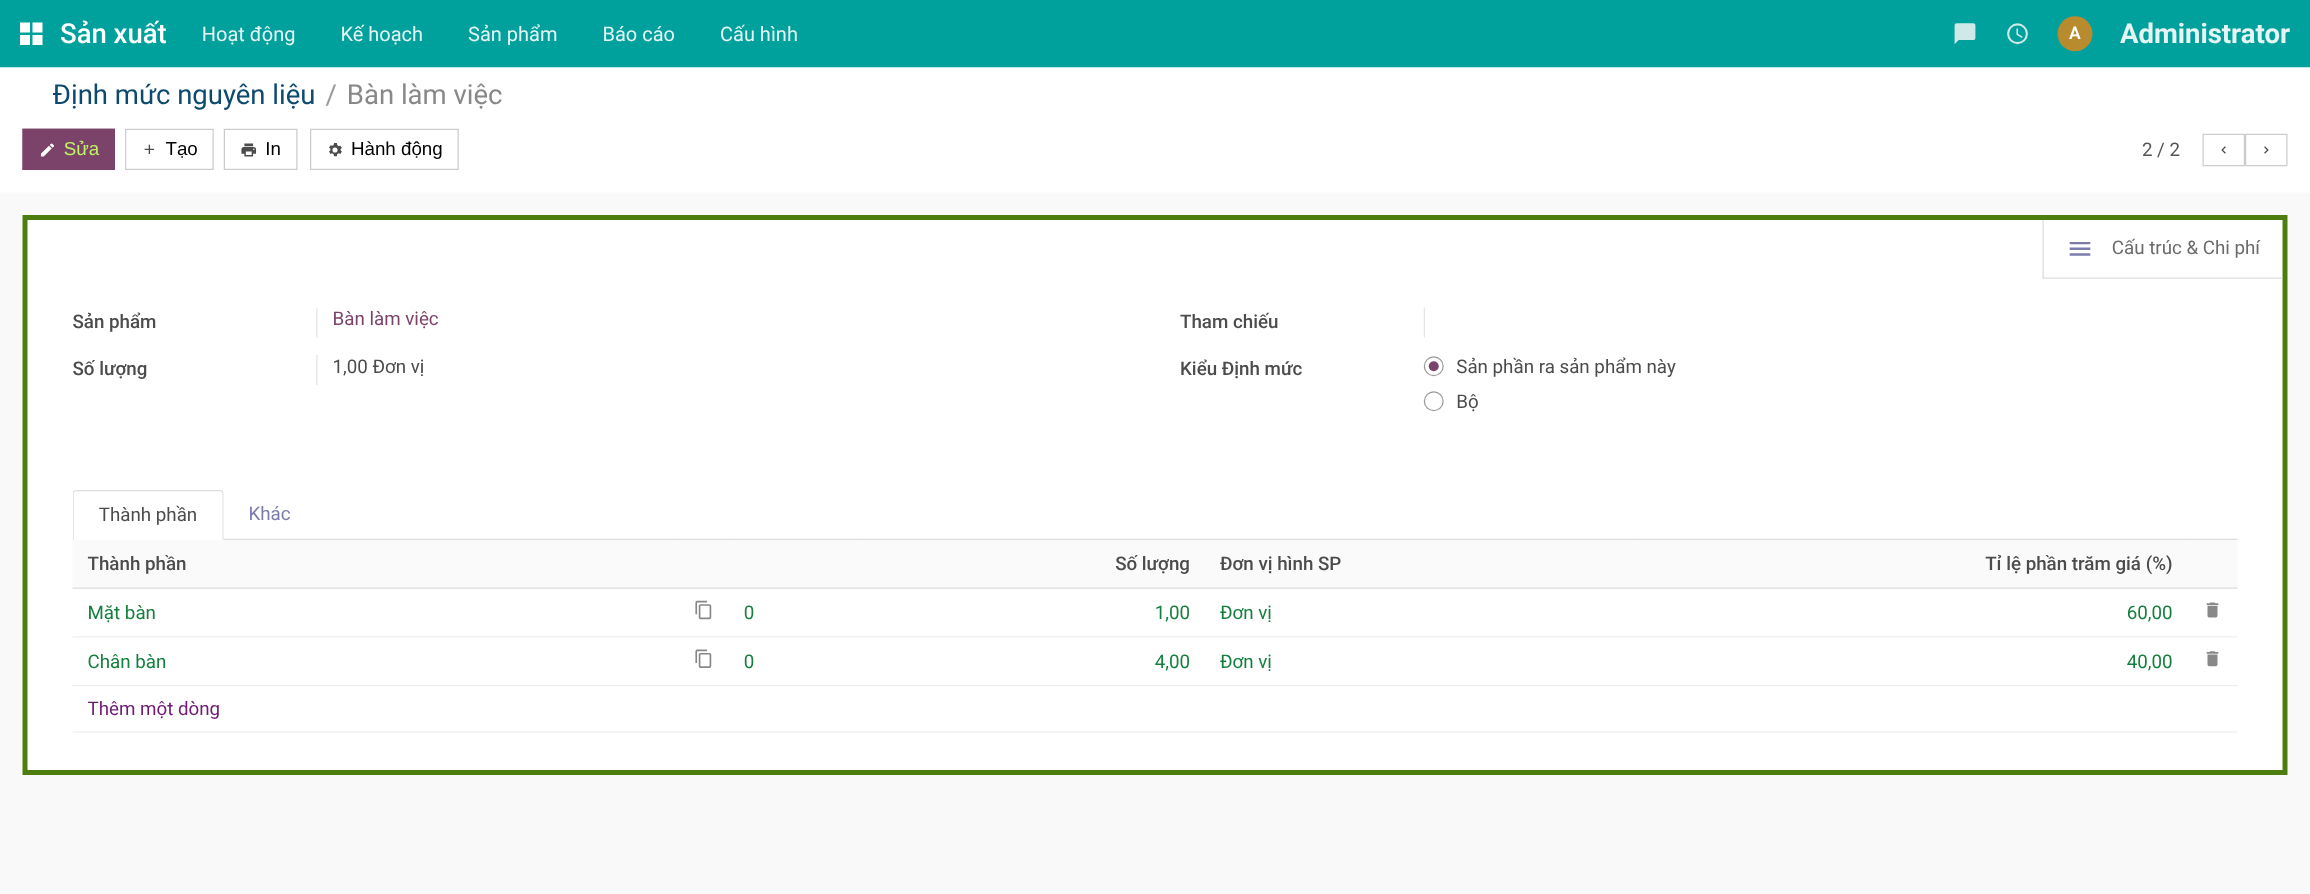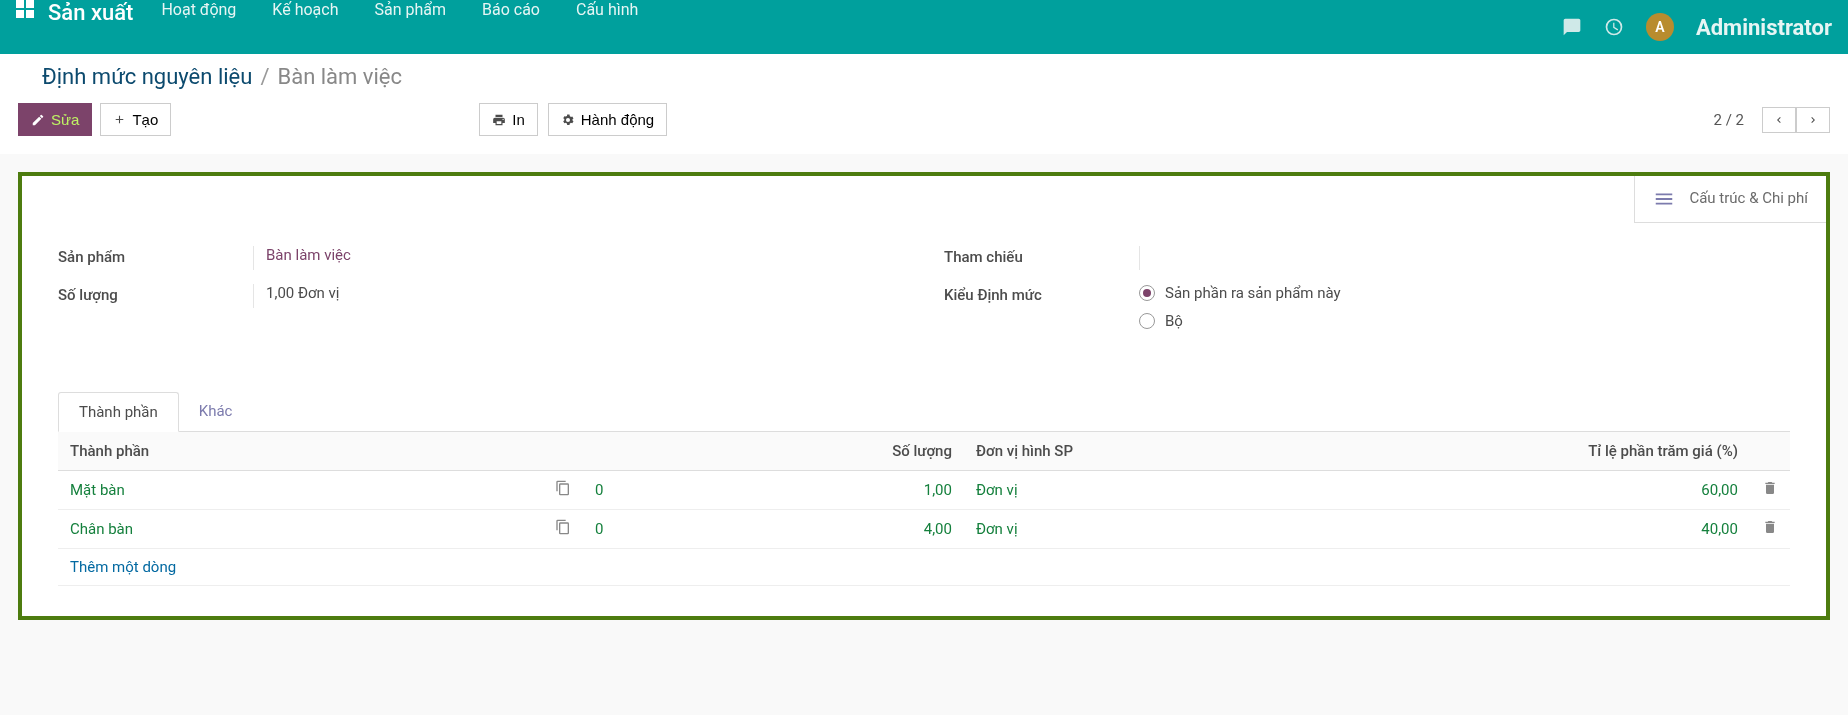--- a/index.html
+++ b/index.html
@@ -1,37 +1,37 @@
 <!DOCTYPE html>
 <html><head>
 <meta charset="utf-8">
 <style>
   * { margin: 0; padding: 0; box-sizing: border-box; }
   body { font-family: -apple-system, BlinkMacSystemFont, "Segoe UI", Roboto, "Helvetica Neue", Arial, sans-serif; font-size: 15px; color: #4c4c4c; background: #f9f9f9; }
   
-  .topnav { background: #00a09d; height: 54px; display: flex; padding: 0 16px; color: #fff; }
+  .topnav { background: #00a09d; height: 54px; display: flex; align-items: center; padding: 0 16px; color: #fff; }
   .topnav .apps-icon { display: grid; grid-template-columns: repeat(2, 8px); grid-template-rows: repeat(2, 8px); gap: 2px; margin-right: 14px; cursor: pointer; }
   .topnav .apps-icon span { background: #fff; width: 8px; height: 8px; }
   .topnav .brand { font-size: 22px; font-weight: 500; margin-right: 28px; cursor: pointer; }
   .topnav .menu { display: flex; gap: 36px; flex: 1; }
   .topnav .menu a { color: #e6f5f4; font-size: 16px; text-decoration: none; cursor: pointer; }
   .topnav .right { display: flex; align-items: center; gap: 22px; }
   .topnav .right svg { width: 20px; height: 20px; fill: #cfe9e8; cursor: pointer; }
   .topnav .avatar { width: 28px; height: 28px; border-radius: 50%; background: #b88c2e; color: #fff; display: flex; align-items: center; justify-content: center; font-weight: 600; font-size: 14px; }
   .topnav .username { font-size: 22px; color: #e6f5f4; cursor: pointer; font-weight: bold; }
 
   .controlbar { background: #fff; padding: 10px 18px 18px; }
   .breadcrumb { display: flex; align-items: center; gap: 8px; font-size: 22px; margin-bottom: 14px; }
   .breadcrumb a { color: #0c4a6e; text-decoration: none; cursor: pointer; margin-left: 24px; }
   .breadcrumb .sep { color: #999; }
   .breadcrumb .current { color: #888; }
   .toolbar { display: flex; align-items: center; gap: 8px; }
   .btn { border: 1px solid #ccc; background: #fff; padding: 7px 12px; font-size: 15px; cursor: pointer; display: inline-flex; align-items: center; gap: 6px; border-radius: 0; }
   .btn-primary { background: #7c436a; border-color: #7c436a; color: #bef264; }
-  .toolbar-center { margin-left: 300px; display: flex; gap: 10px; }
+  .toolbar-center { display: flex; gap: 10px; }
   .toolbar-right { margin-left: auto; display: flex; align-items: center; gap: 18px; }
   .pager-count { color: #555; font-size: 15px; }
   .pager-btns { display: flex; }
   .pager-btns .btn { padding: 6px 10px; }
 
   .sheet-wrap { padding: 18px; }
   .sheet { background: #fff; border: 4px solid #4d7c0f; position: relative; }
   .stat-btn { position: absolute; right: 0; top: 0; border-left: 1px solid #ddd; border-bottom: 1px solid #ddd; padding: 12px 18px; display: flex; align-items: center; gap: 14px; cursor: pointer; min-width: 180px; }
   .stat-btn svg { width: 22px; height: 22px; fill: #7c7bad; }
   .stat-btn span { color: #6b6b6b; font-size: 15px; line-height: 1.3; }
@@ -50,21 +50,21 @@
   .tabs { margin-top: 38px; border-bottom: 1px solid #ddd; display: flex; }
   .tab { padding: 10px 20px; color: #7c7bad; cursor: pointer; font-size: 15px; }
   .tab.active { border: 1px solid #ddd; border-bottom: 1px solid #fff; margin-bottom: -1px; color: #4c4c4c; background: #fff; border-radius: 3px 3px 0 0; }
 
   table.lines { width: 100%; border-collapse: collapse; margin-top: 0; }
   table.lines th { text-align: left; font-weight: 500; color: #4c4c4c; padding: 10px 12px; border-bottom: 1px solid #ddd; background: #fafafa; font-size: 15px; }
   table.lines th.num, table.lines td.num { text-align: right; }
   table.lines td { padding: 9px 12px; border-bottom: 1px solid #eee; font-size: 15px; color: #15803d; }
   table.lines .icon-cell { width: 28px; text-align: center; }
   table.lines .icon-cell svg { width: 16px; height: 16px; fill: #888; cursor: pointer; }
-  table.lines .add-line td { color: #0369a1; cursor: pointer; }
+  table.lines .add-line td { color: #701a75; cursor: pointer; }
 </style>
 </head>
 <body>
 
 <div class="topnav">
   <div class="apps-icon">
       <span></span>
       <span></span>
       <span></span>
       <span></span>

